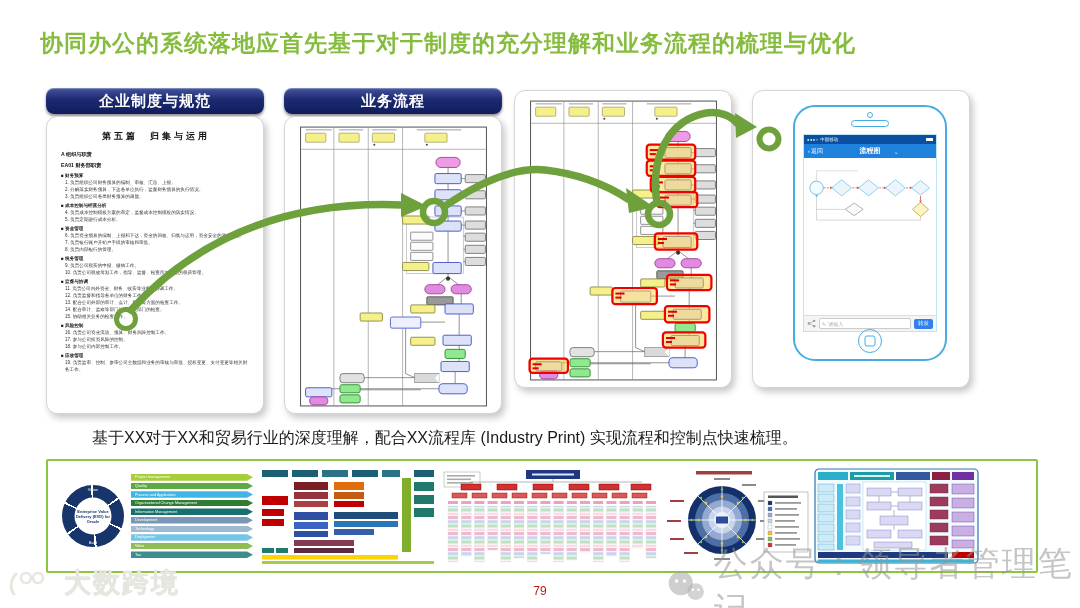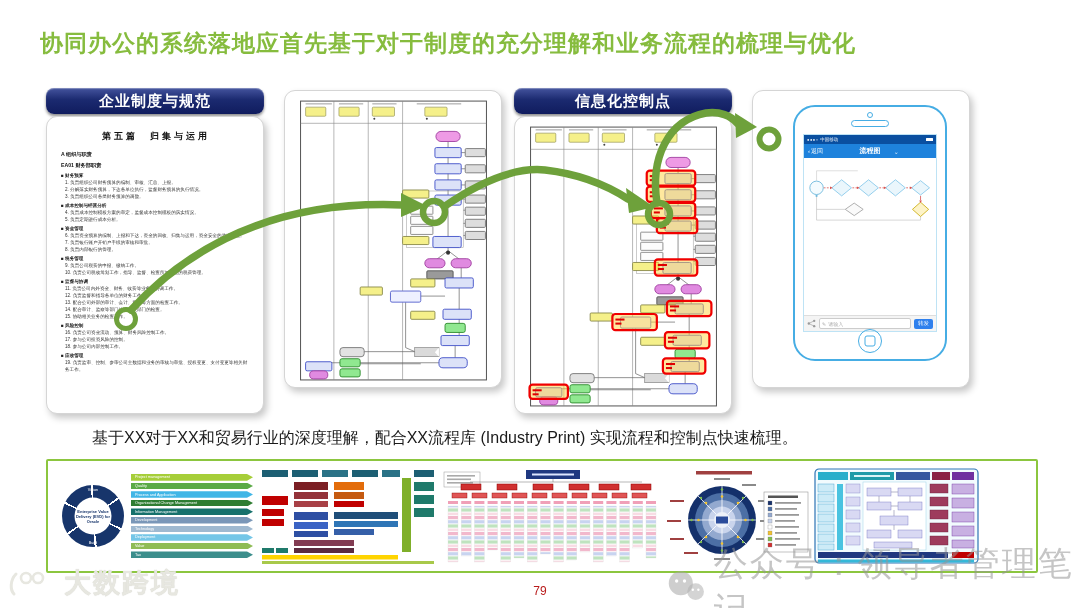--- a/index.html
+++ b/index.html
@@ -141,20 +141,21 @@
 
             <div class="dline h"><span>■ 应收管理</span></div>
 
             <div class="dline n"><span>19. 负责监审、控制、参审公司主数据和业务的审核与审批、授权变更、支付变更等相关财务工作。</span></div>
           </div>
       </div>
     </div>
   </div>
 
   <div class="panel p2">
+    <div class="panel-header">业务流程</div>
     <div class="panel-card">
       <svg id="flow2" class="flowsvg" width="205" height="293" viewBox="0 0 190 290">
           <rect x="3" y="8" width="184" height="276" fill="#fff" stroke="#555" stroke-width="1"></rect>
           <rect x="8" y="10" width="26" height="1.4" fill="#BBB"></rect>
           <rect x="41" y="10" width="24" height="1.4" fill="#BBB"></rect>
           <rect x="74" y="10" width="24" height="1.4" fill="#BBB"></rect>
           <rect x="118" y="10" width="44" height="1.4" fill="#BBB"></rect>
           <line x1="36" y1="8" x2="36" y2="284" stroke="#888" stroke-width="0.6"></line>
           <line x1="70" y1="8" x2="70" y2="284" stroke="#888" stroke-width="0.6"></line>
           <line x1="104" y1="8" x2="104" y2="284" stroke="#888" stroke-width="0.6"></line>
@@ -222,21 +223,20 @@
           <rect x="42" y="263" width="20" height="8" rx="2" fill="#90E890" stroke="#2E8B2E" stroke-width="0.9"></rect>
           <rect x="42" y="273" width="20" height="8" rx="2" fill="#90E890" stroke="#2E8B2E" stroke-width="0.9"></rect>
           <rect x="140" y="262" width="28" height="10" rx="4" fill="#DCE2F8" stroke="#4050C8" stroke-width="0.9"></rect>
           <rect x="8" y="266" width="26" height="9" rx="1.5" fill="#DCE2F8" stroke="#4050C8" stroke-width="0.9"></rect>
           <rect x="12" y="275" width="18" height="8" rx="4" fill="#E08AE0" stroke="#A040A0" stroke-width="0.9"></rect>
         </svg>
     </div>
   </div>
 
   <div class="panel p3">
-    <div class="panel-header">信息化控制点</div>
     <div class="panel-card">
       <svg id="flow3" class="flowsvg" width="205" height="293" viewBox="0 0 190 290">
           <rect x="3" y="8" width="184" height="276" fill="#fff" stroke="#555" stroke-width="1"></rect>
           <rect x="8" y="10" width="26" height="1.4" fill="#BBB"></rect>
           <rect x="41" y="10" width="24" height="1.4" fill="#BBB"></rect>
           <rect x="74" y="10" width="24" height="1.4" fill="#BBB"></rect>
           <rect x="118" y="10" width="44" height="1.4" fill="#BBB"></rect>
           <line x1="36" y1="8" x2="36" y2="284" stroke="#888" stroke-width="0.6"></line>
           <line x1="70" y1="8" x2="70" y2="284" stroke="#888" stroke-width="0.6"></line>
           <line x1="104" y1="8" x2="104" y2="284" stroke="#888" stroke-width="0.6"></line>

